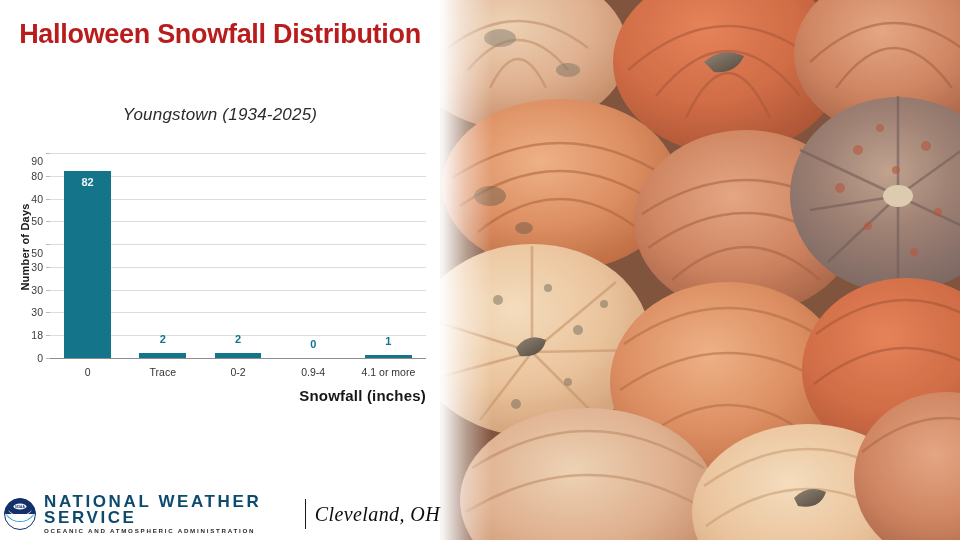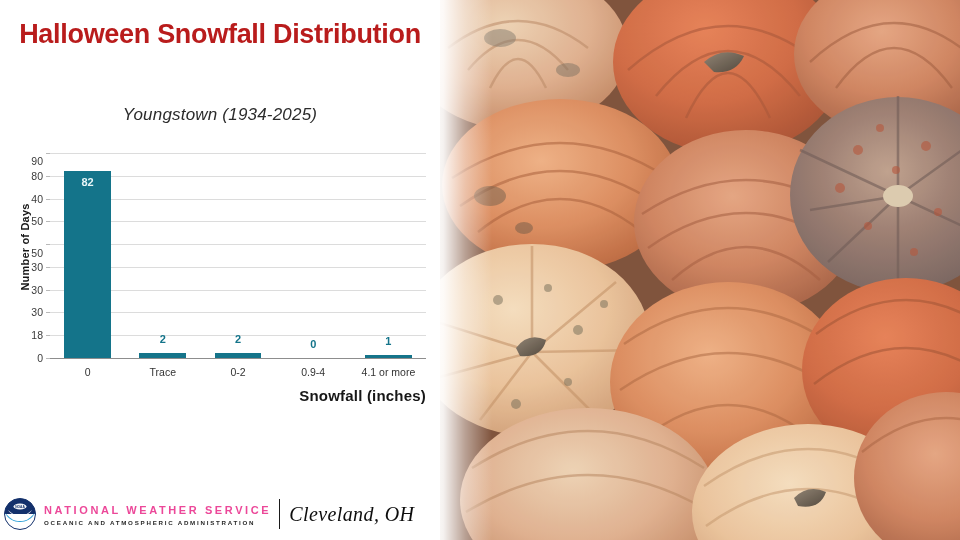--- a/index.html
+++ b/index.html
@@ -176,24 +176,24 @@
     align-items: center;
   }
   #noaa-logo { width: 32px; height: 32px; flex: 0 0 auto; }
   .nws-text {
     margin-left: 8px;
     display: flex;
     flex-direction: column;
     justify-content: center;
   }
   .nws-line1 {
-    font-size: 11px;
+    font-size: 17px;
     font-weight: bold;
     letter-spacing: 2.6px;
-    color: #ec4899;
+    color: #0c4a6e;
     line-height: 16px;
   }
   .nws-line2 {
     font-size: 6.2px;
     font-weight: bold;
     letter-spacing: 1.75px;
     color: #2a2a2a;
     line-height: 9px;
   }
   .divider {

